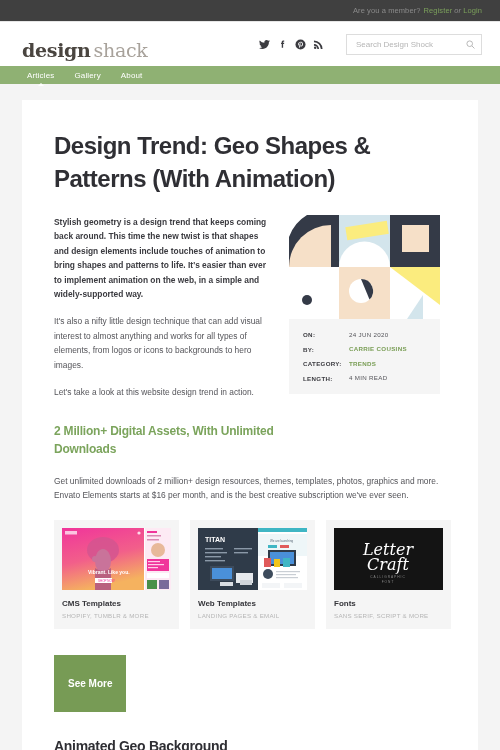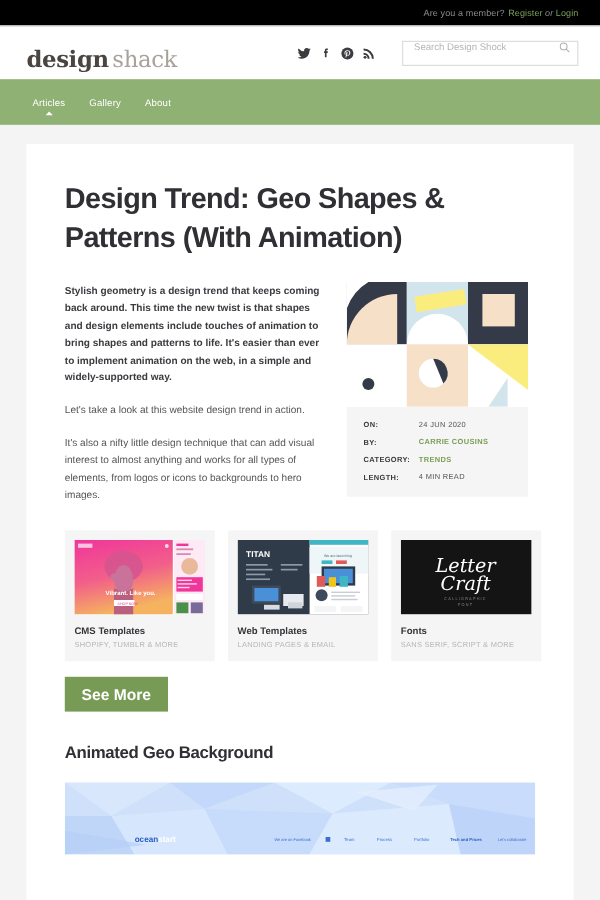--- a/index.html
+++ b/index.html
@@ -9,21 +9,21 @@
     height: 750px;
     overflow: hidden;
     background: #f4f4f4;
     font-family: "Liberation Sans", sans-serif;
     color: #3b3b40;
   }
 
   
   .topbar {
     height: 22px;
-    background: #000000;
+    background: #404040;
     border-bottom: 1px solid #e6e6e6;
     display: flex;
     align-items: center;
     justify-content: flex-end;
     padding-right: 18px;
     font-size: 7.5px;
     color: #8a8a8a;
     letter-spacing: .1px;
   }
   .topbar a { color: #7ba05b; text-decoration: none; }
@@ -56,42 +56,42 @@
   }
   .socials { display: flex; align-items: center; gap: 7px; }
   .socials .ico {
     width: 11px; height: 11px;
     display: flex; align-items: center; justify-content: center;
     color: #3b3b40;
   }
   .socials svg { display: block; }
 
   .search {
-    width: 147px;
+    width: 136px;
     height: 21px;
     border: 1px solid #dddddd;
     background: #fff;
     display: flex;
-    align-items: flex-start;
+    align-items: center;
     padding: 0 6px 0 9px;
     margin-left: 12px;
   }
   .search input {
     border: 0; outline: 0; flex: 1;
     font-family: "Liberation Sans", sans-serif;
     font-size: 8px;
     color: #7d7d7d;
     background: transparent;
   }
   .search input::placeholder { color: #b5b5b5; }
   .search .mag { color: #b0b0b0; display: flex; }
 
   
   .nav {
-    height: 38px;
+    height: 18px;
     background: #8fb173;
     display: flex;
     align-items: center;
     padding-left: 27px;
     gap: 20px;
     position: relative;
   }
   .nav a {
     color: #ffffff;
     font-size: 8px;
@@ -194,27 +194,27 @@
   .pname {
     font-size: 8px; font-weight: 700;
     color: #35353a; margin-top: 9px;
   }
   .psub {
     font-size: 6.2px; color: #b6b6b6;
     letter-spacing: .25px; margin-top: 4px;
   }
 
   .seemore {
-    margin-top: 13px;
+    margin-top: 26px;
     display: inline-block;
     background: #779b55;
     color: #fff;
-    font-size: 13px;
+    font-size: 10px;
     font-weight: 700;
-    padding: 7px 14px;
+    padding: 23px 14px;
     border: 0;
     cursor: pointer;
     font-family: "Liberation Sans", sans-serif;
   }
 
   h2.section {
     font-size: 14px;
     font-weight: 700;
     color: #2f2f34;
     letter-spacing: -.3px;
@@ -285,22 +285,22 @@
 </div>
 
 <div class="page">
   <div class="card">
 
     <h1 class="title">Design Trend: Geo Shapes &amp; Patterns (With Animation)</h1>
 
     <div class="intro">
       <div class="intro-left">
         <p class="lead">Stylish geometry is a design trend that keeps coming back around. This time the new twist is that shapes and design elements include touches of animation to bring shapes and patterns to life. It's easier than ever to implement animation on the web, in a simple and widely-supported way.</p>
+        <p class="body">It's also a nifty little design technique that can add visual interest to almost anything and works for all types of elements, from logos or icons to backgrounds to hero images.</p>
         <p class="body">Let's take a look at this website design trend in action.</p>
-        <p class="body">It's also a nifty little design technique that can add visual interest to almost anything and works for all types of elements, from logos or icons to backgrounds to hero images.</p>
       </div>
 
       <div class="intro-right">
         <svg class="geo" viewBox="0 0 151 104">
           <rect width="151" height="104" fill="#ffffff"></rect>
 
           <rect x="0" y="0" width="50" height="52" fill="#343a47"></rect>
           <path d="M0 52 A42 42 0 0 1 42 10 L42 52 Z" fill="#f6e0c8"></path>
           <path d="M0 0 L18 0 A42 42 0 0 0 0 22 Z" fill="#ffffff"></path>
 
@@ -338,20 +338,22 @@
           </div>
           <div class="metarow">
             <div class="mk">LENGTH:</div>
             <div class="mv">4 MIN READ</div>
           </div>
         </div>
       </div>
     </div>
 
     <div class="promo">
+      <h2 class="promo-title">2 Million+ Digital Assets, With Unlimited Downloads</h2>
+      <p class="promo-body">Get unlimited downloads of 2 million+ design resources, themes, templates, photos, graphics and more. Envato Elements starts at $16 per month, and is the best creative subscription we've ever seen.</p>
 
       <div class="cards">
 
         <div class="pcard">
           <svg class="pthumb" viewBox="0 0 109 62">
             <defs>
               <linearGradient id="cmsg" x1="0" y1="0" x2="0.3" y2="1">
                 <stop offset="0" stop-color="#f0359b"></stop>
                   <stop offset="0.55" stop-color="#f25f8a"></stop>
                   <stop offset="1" stop-color="#f5b25f"></stop>

